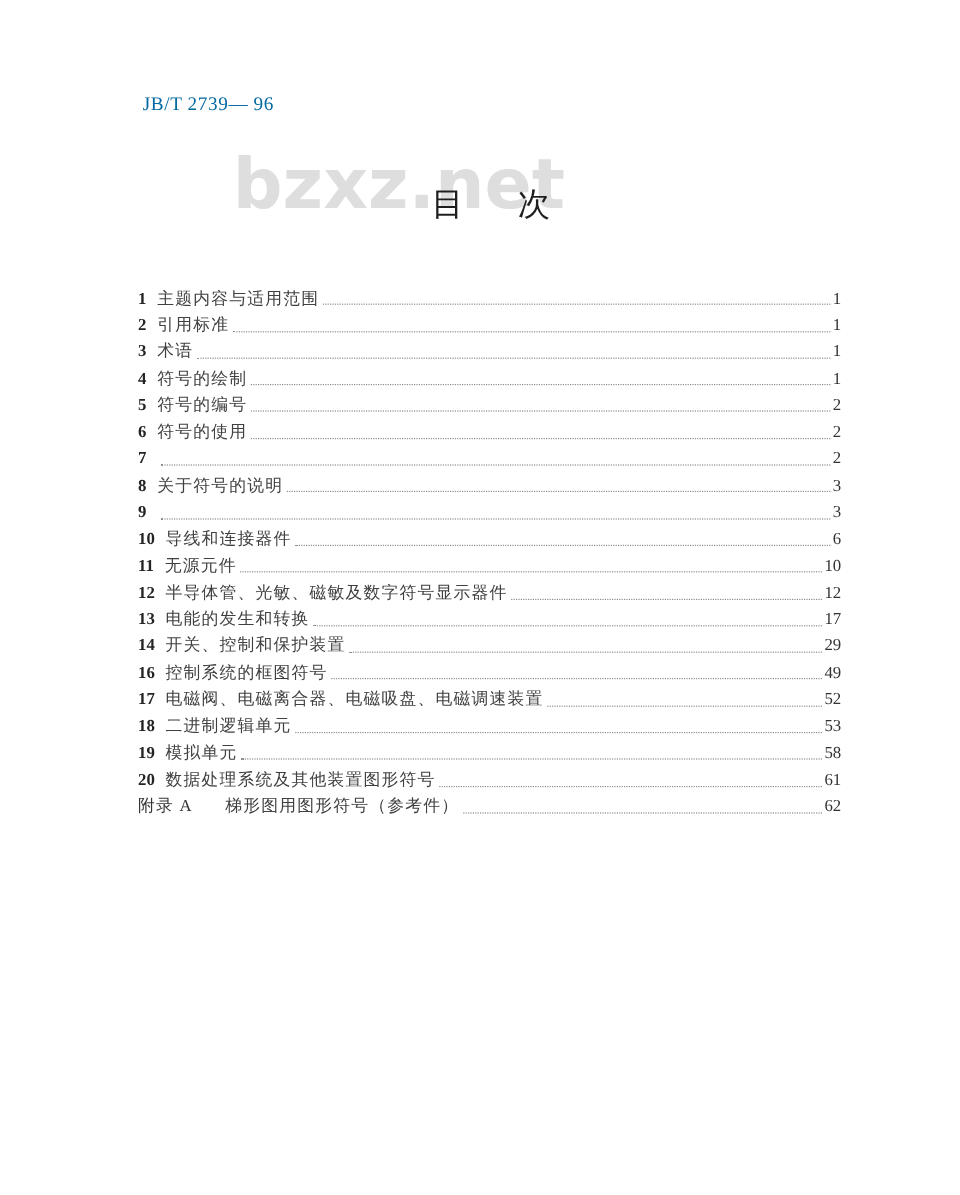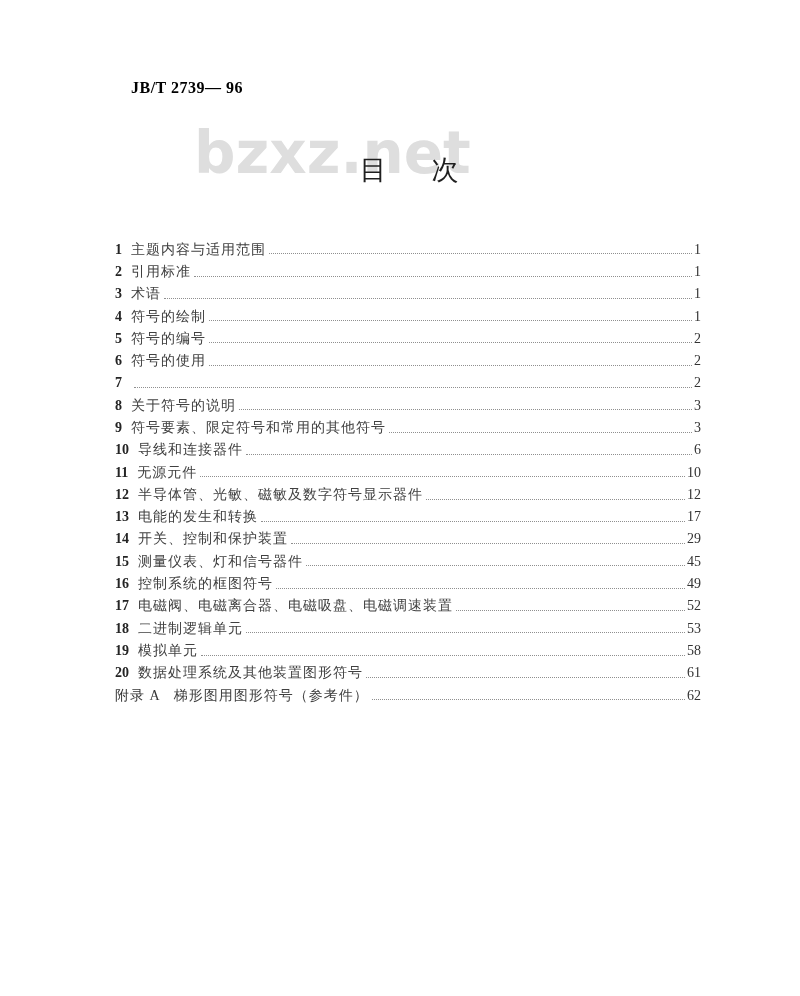--- a/index.html
+++ b/index.html
@@ -28,25 +28,25 @@
     font-weight: 700;
     font-size: 58px;
     line-height: 1;
     letter-spacing: 0;
     color: #dedede;
     z-index: 1;
     user-select: none;
   }
   .doc-header {
     position: absolute;
-    left: 131px;
+    left: 119px;
     top: 79px;
     font-size: 16px;
-    font-weight: 700;
-    color: #000000;
+    font-weight: 400;
+    color: #0369a1;
     letter-spacing: 0.5px;
     z-index: 2;
   }
   .doc-title {
     position: absolute;
     left: 0;
     top: 140px;
     width: 796px;
     margin: 12px;
     text-align: center;
@@ -90,21 +90,21 @@
     margin: 0 2px 3px 3px;
     min-width: 10px;
   }
   .toc-row .pg {
     line-height: 1.05;
     color: #333333;
   }
   .toc-row.appendix .num {
     font-weight: 400;
     color: #353535;
-    margin-right: 13px;
+    margin-right: 27px;
     letter-spacing: 1px;
   }
 </style>
 </head>
 <body>
 
 <div class="page">
   <div class="watermark">bzxz.net</div>
 
   <div class="doc-header">JB/T 2739— 96</div>
@@ -154,21 +154,20 @@
     <span class="pg">2</span>
   </div>
       <div class="toc-row">
     <span class="num">8</span>
     <span class="label">关于符号的说明</span>
     <span class="dots"></span>
     <span class="pg">3</span>
   </div>
       <div class="toc-row">
     <span class="num">9</span>
-    <span class="label">符号要素、限定符号和常用的其他符号</span>
     <span class="dots"></span>
     <span class="pg">3</span>
   </div>
       <div class="toc-row">
     <span class="num">10</span>
     <span class="label">导线和连接器件</span>
     <span class="dots"></span>
     <span class="pg">6</span>
   </div>
       <div class="toc-row">
@@ -187,26 +186,20 @@
     <span class="num">13</span>
     <span class="label">电能的发生和转换</span>
     <span class="dots"></span>
     <span class="pg">17</span>
   </div>
       <div class="toc-row">
     <span class="num">14</span>
     <span class="label">开关、控制和保护装置</span>
     <span class="dots"></span>
     <span class="pg">29</span>
-  </div>
-      <div class="toc-row">
-    <span class="num">15</span>
-    <span class="label">测量仪表、灯和信号器件</span>
-    <span class="dots"></span>
-    <span class="pg">45</span>
   </div>
       <div class="toc-row">
     <span class="num">16</span>
     <span class="label">控制系统的框图符号</span>
     <span class="dots"></span>
     <span class="pg">49</span>
   </div>
       <div class="toc-row">
     <span class="num">17</span>
     <span class="label">电磁阀、电磁离合器、电磁吸盘、电磁调速装置</span>

